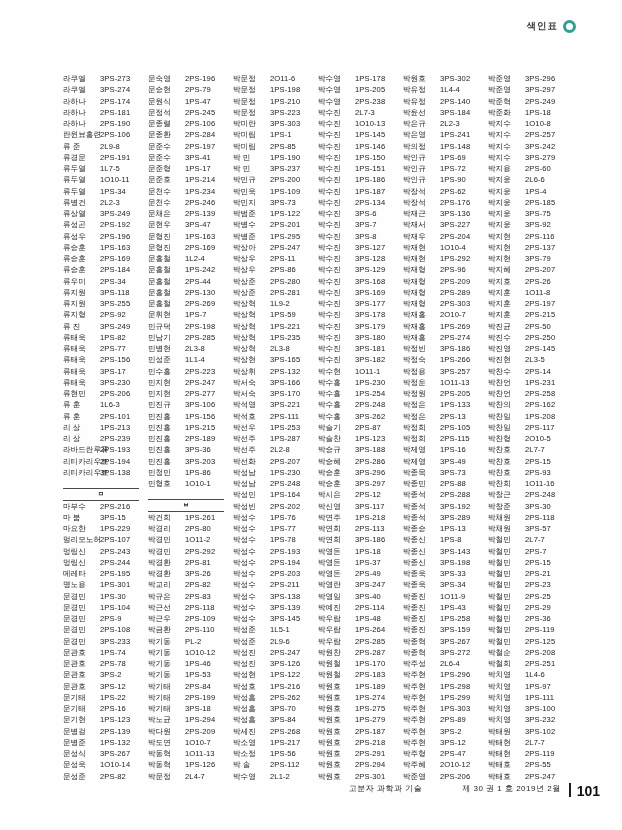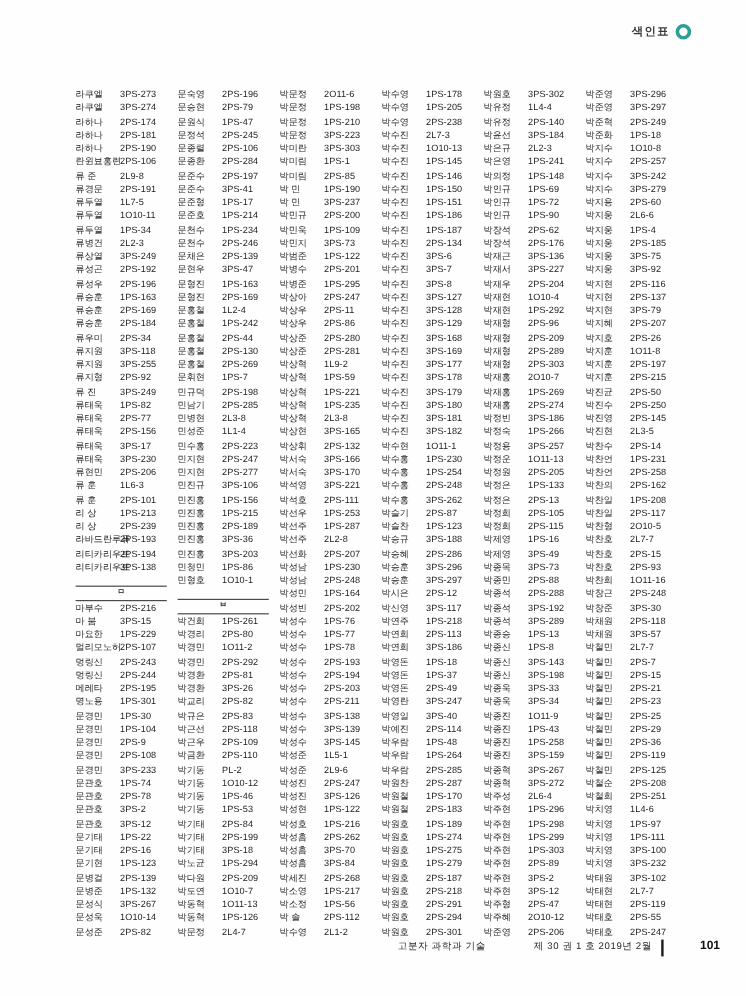--- a/index.html
+++ b/index.html
@@ -52,21 +52,21 @@
     position:absolute;top:783px;right:22px;
     display:flex;align-items:flex-start;
     font-size:8px;color:#262626;
   }
   .ftr-journal{margin-right:10px;letter-spacing:0.5px;}
   .ftr-issue{letter-spacing:0.5px;margin-left:30px;}
   .ftr-bar{
     width:2px;height:14px;background:#1c1c1c;
     margin:0 6px 0 8px;
   }
-  .ftr-page{font-size:10px;font-weight:bold;color:#111;margin-left:24px;}
+  .ftr-page{font-size:14px;font-weight:bold;color:#111;}
 </style>
 </head>
 <body>
 
 <div class="page">
 
   <div class="hdr">
     <span class="hdr-title">색인표</span>
     <span class="hdr-icon"></span>
   </div>

